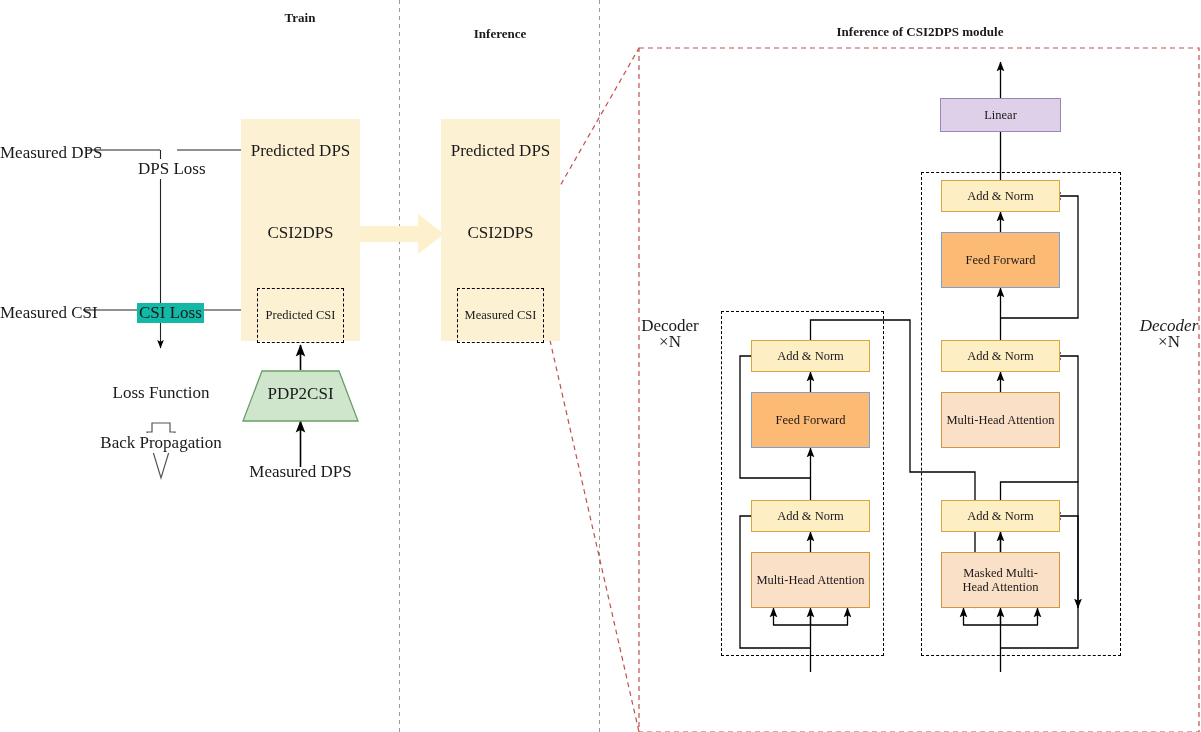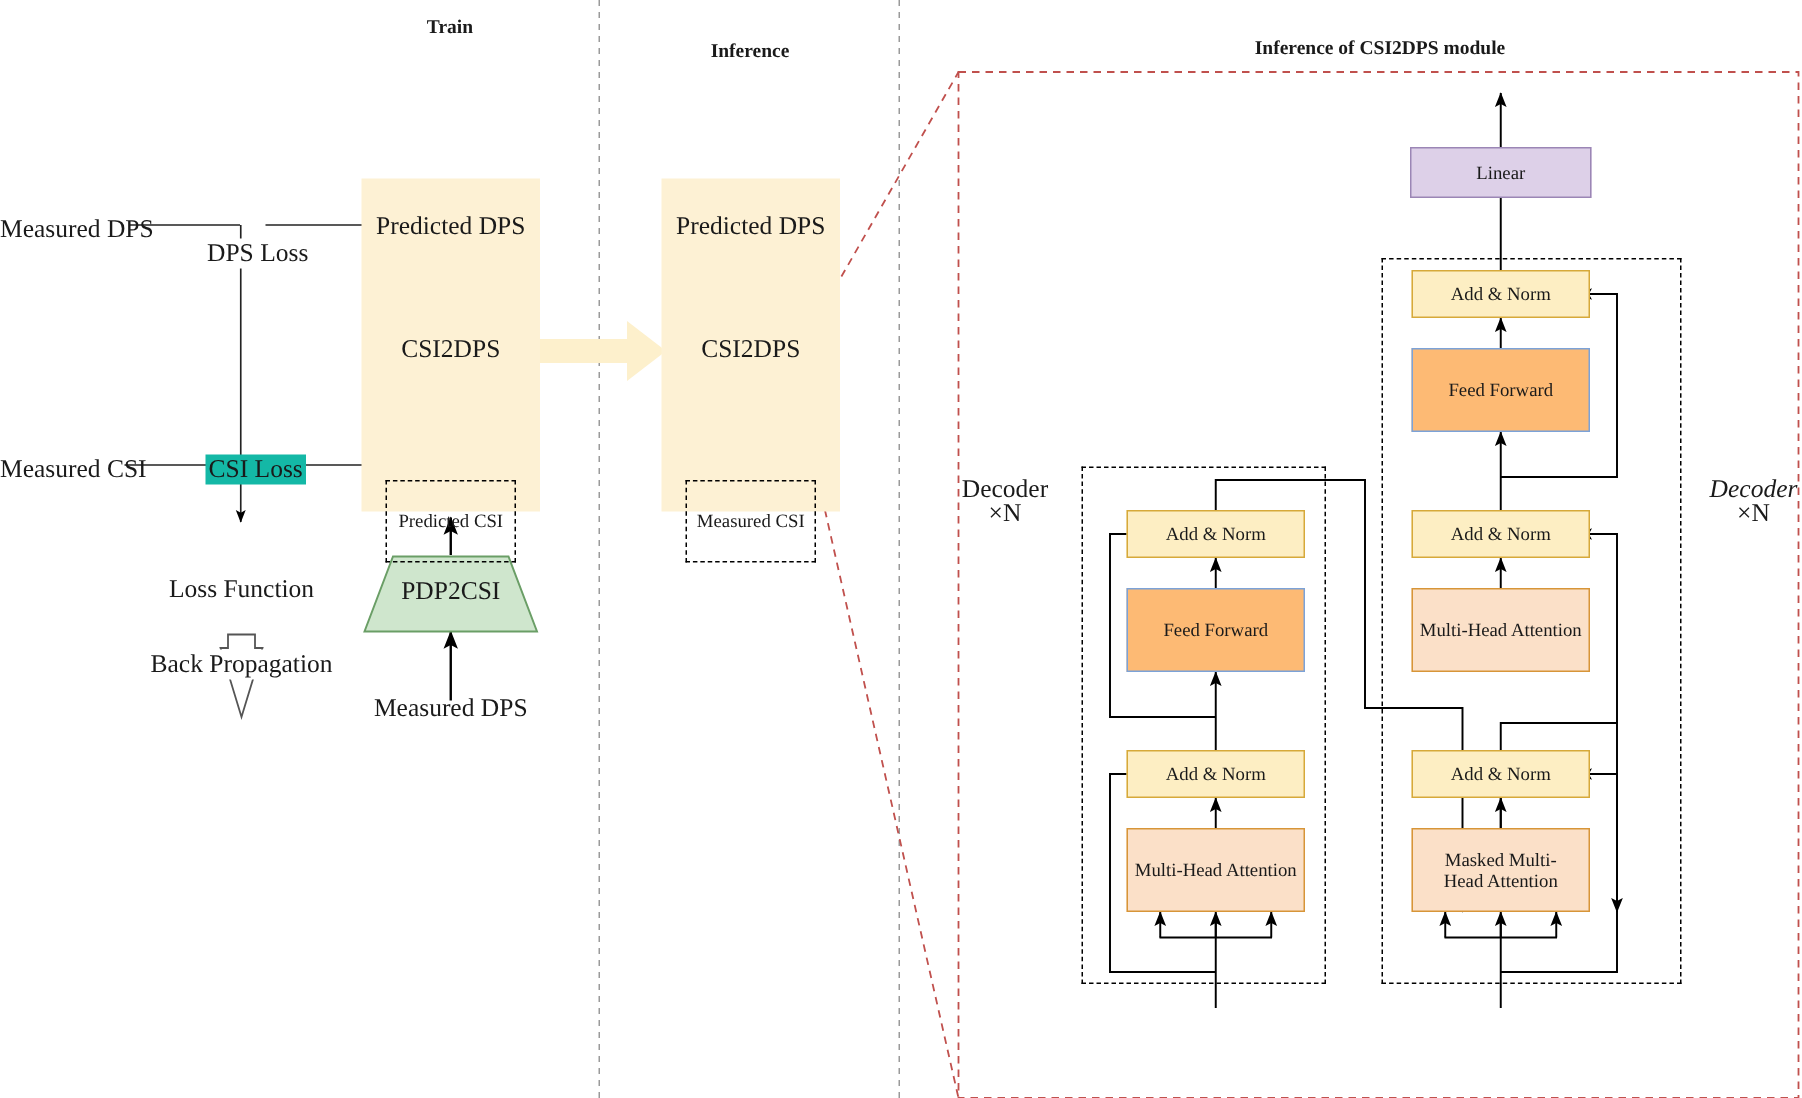--- a/index.html
+++ b/index.html
@@ -5,21 +5,21 @@
   html,body{margin:0;padding:0;background:#ffffff;}
   body{font-family:"Liberation Serif","DejaVu Serif",serif;color:#1a1a1a;}
   #stage{position:relative;width:1201px;height:732px;overflow:hidden;background:#fff;}
   .abs{position:absolute;}
   .ttl{font-weight:bold;font-size:13px;text-align:center;white-space:nowrap;}
   .lbl{font-size:17px;white-space:nowrap;}
   .ctr{display:flex;align-items:center;justify-content:center;text-align:center;}
   .boxtxt{font-size:12.5px;line-height:1.15;}
   svg{position:absolute;left:0;top:0;overflow:visible;}
   .yellowpanel{background:#fdf1d4;}
-  .dashbox{border:1.4px dashed #000;box-sizing:border-box;margin-top:32px;}
+  .dashbox{border:1.4px dashed #000;box-sizing:border-box;}
   .addnorm{background:#fdeec3;border:1.2px solid #d6a93a;box-sizing:border-box;}
   .ff{background:#fdba74;border:1.2px solid #7ba2d8;box-sizing:border-box;}
   .mha{background:#fbe0c8;border:1.2px solid #d79538;box-sizing:border-box;}
   .linear{background:#ddd0e8;border:1.2px solid #9b86b5;box-sizing:border-box;}
   .encdash{border:1.5px dashed #000;box-sizing:border-box;}
 </style>
 </head>
 <body>
 
 <div id="stage">

